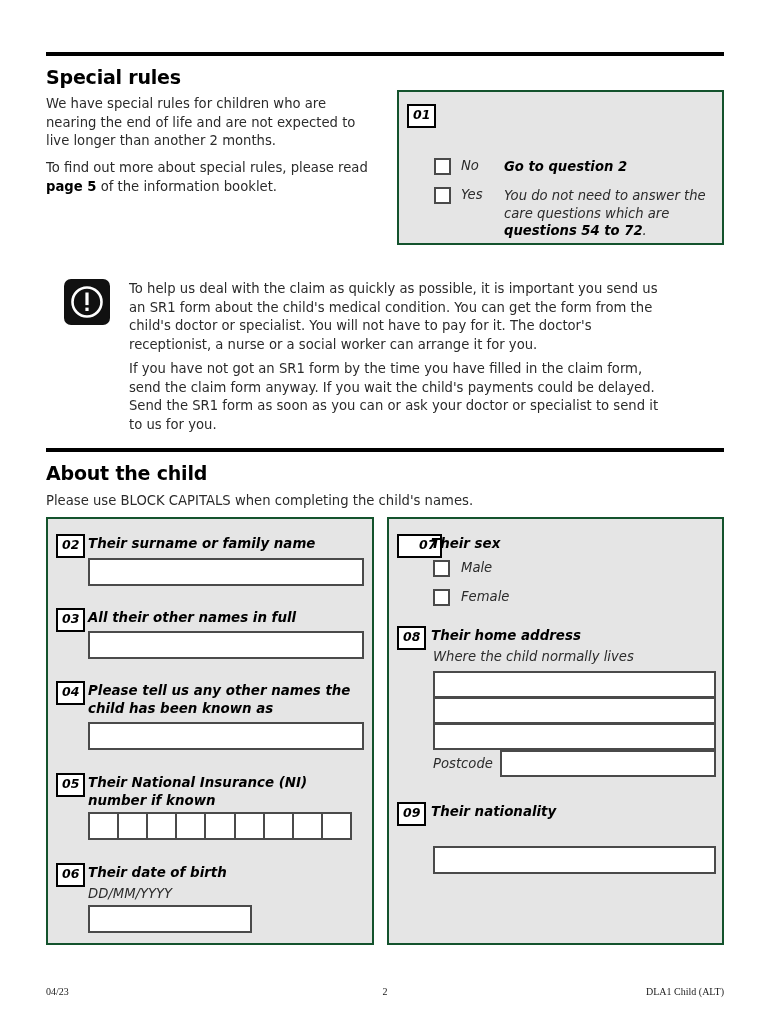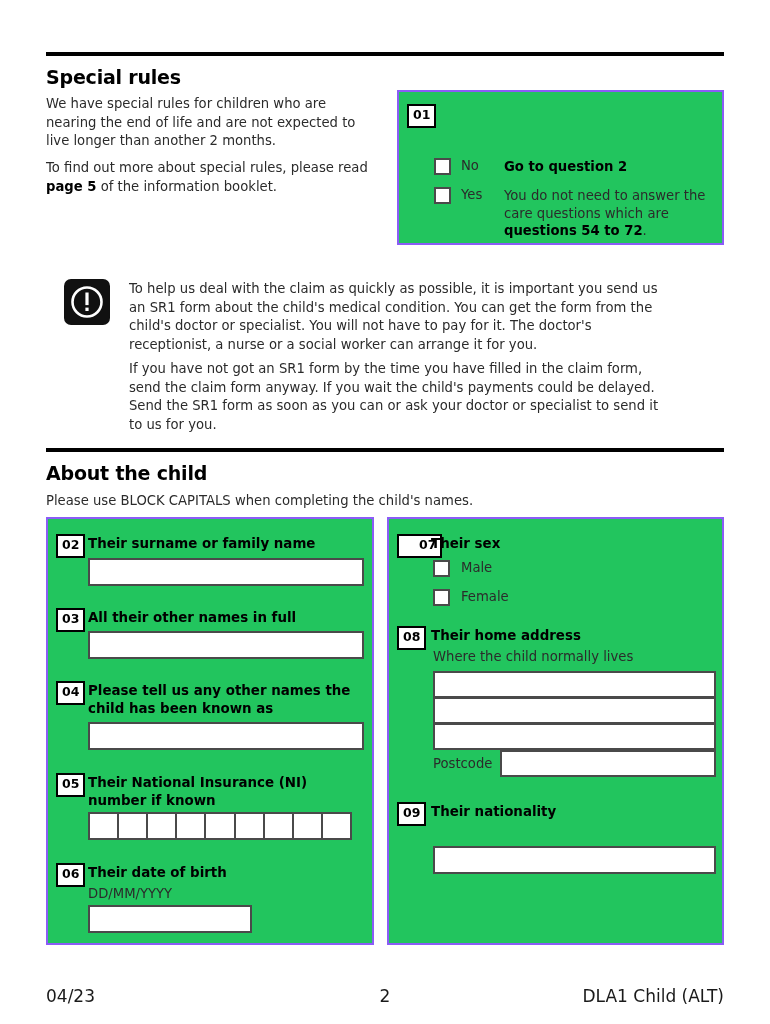--- a/index.html
+++ b/index.html
@@ -43,23 +43,24 @@
     position: absolute;
     font-size: 13.2px;
     line-height: 18.5px;
     color: #2b2b2b;
   }
   .body-text b { color: #000000; }
 
   
   .qbox {
     position: absolute;
-    background: #22c55e;
-    border: 2px solid #8b5cf6;
-    box-sizing: border-box;
+    background: #e5e5e5;
+    border: 2px solid #14532d;
+    box-sizing: border-box;
+    font-style: italic;
   }
 
   
   .qnum {
     display: inline-block;
     border: 2px solid #000000;
     background: #ffffff;
     font-size: 12.5px;
     font-weight: bold;
     line-height: 1;
@@ -128,22 +129,23 @@
     width: 46px;
     height: 46px;
     background: #111111;
     border-radius: 7px;
   }
 
   
   .footer {
     position: absolute;
     bottom: 0;
-    font-size: 17px;
+    font-size: 10px;
     color: #1a1a1a;
+    font-family: Liberation Serif, serif;
   }
 
   .abs { position: absolute; }
 </style>
 </head>
 <body>
 
 <div class="page">
 
   <div class="rule" style="top:52px;"></div>

